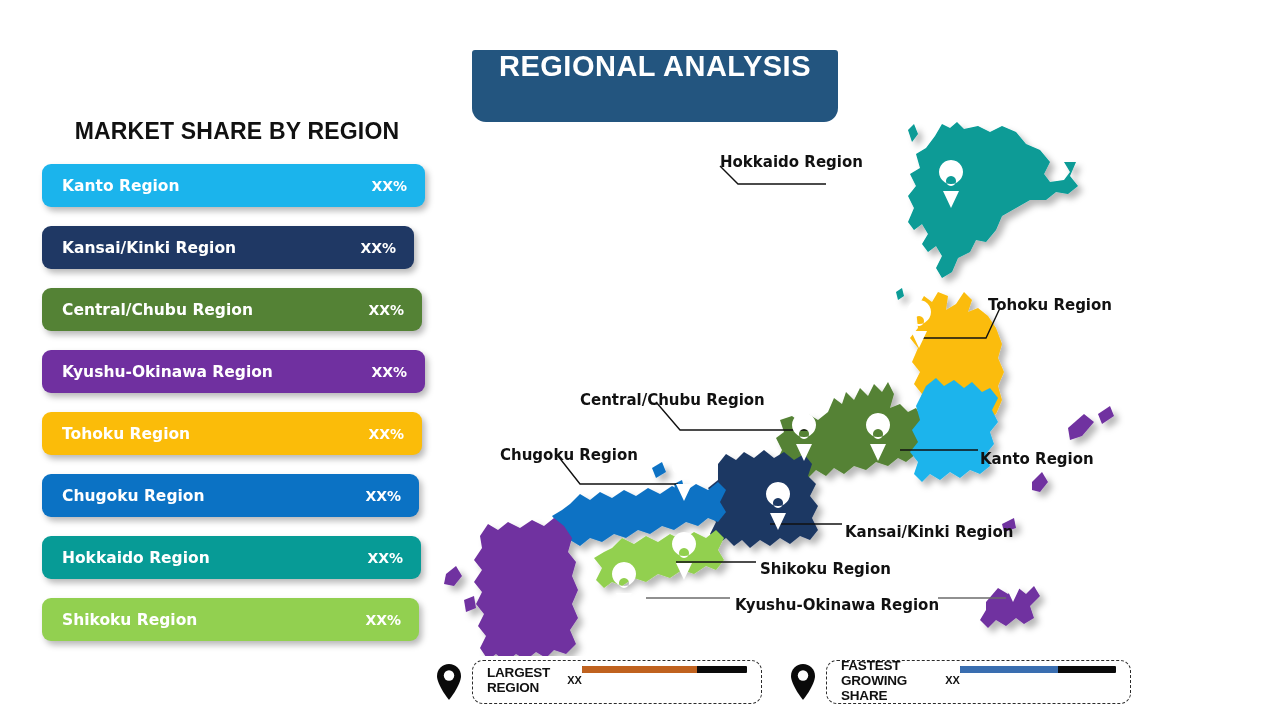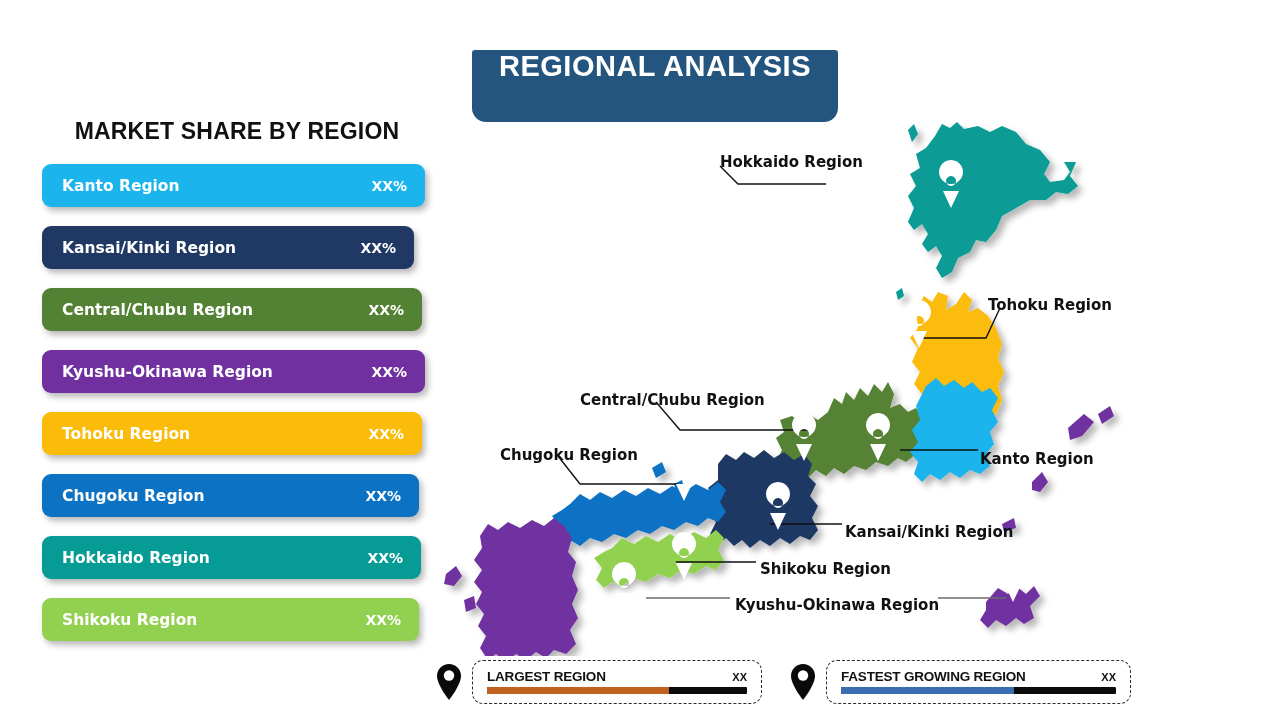--- a/index.html
+++ b/index.html
@@ -142,21 +142,21 @@
     display: flex;
     align-items: center;
   }
   .kpi .pin { margin-right: 10px; }
   .kpi .box {
     border: 1.6px dashed #2b2b2b;
     border-radius: 11px;
     height: 44px;
     padding: 5px 14px 6px 14px;
     display: flex;
-    flex-direction: column;
+    flex-direction: row;
     justify-content: center;
     background: #ffffff;
   }
   .kpi .toprow {
     display: flex;
     align-items: center;
     justify-content: space-between;
     margin-bottom: 3px;
   }
   .kpi .ttl {
@@ -361,21 +361,21 @@
           </div>
         </div>
       </div>
       <div class="kpi" style="left: 790px; top: 4px;">
         <svg class="pin" width="26" height="38" viewBox="0 0 26 38">
           <path fill="#0a0a0a" d="M13,1 C6.4,1 1,6.4 1,13 C1,22 13,37 13,37 C13,37 25,22 25,13 C25,6.4 19.6,1 13,1 Z"></path>
           <circle cx="13" cy="12.5" r="5.2" fill="#ffffff"></circle>
         </svg>
         <div class="box" style="width: 305px;">
           <div class="toprow">
-            <span class="ttl">FASTEST GROWING REGION</span>
+            <span class="ttl">FASTEST GROWING SHARE</span>
             <span class="num">XX</span>
           </div>
           <div class="track" style="background: rgb(10, 10, 10);">
             <div class="fill" style="background: rgb(58, 110, 176); width: 63%;"></div>
           </div>
         </div>
       </div>
     </div>
 
 </div>

